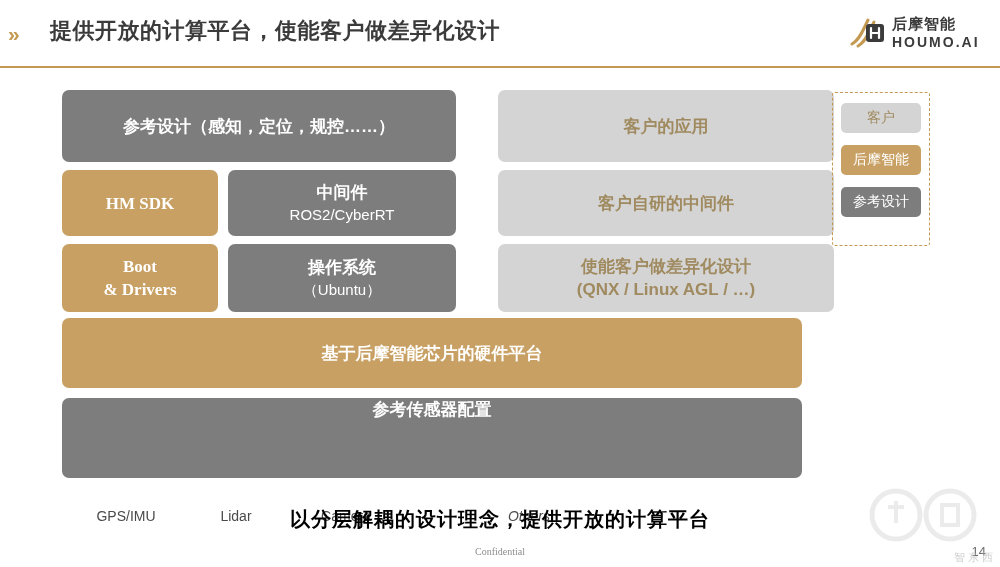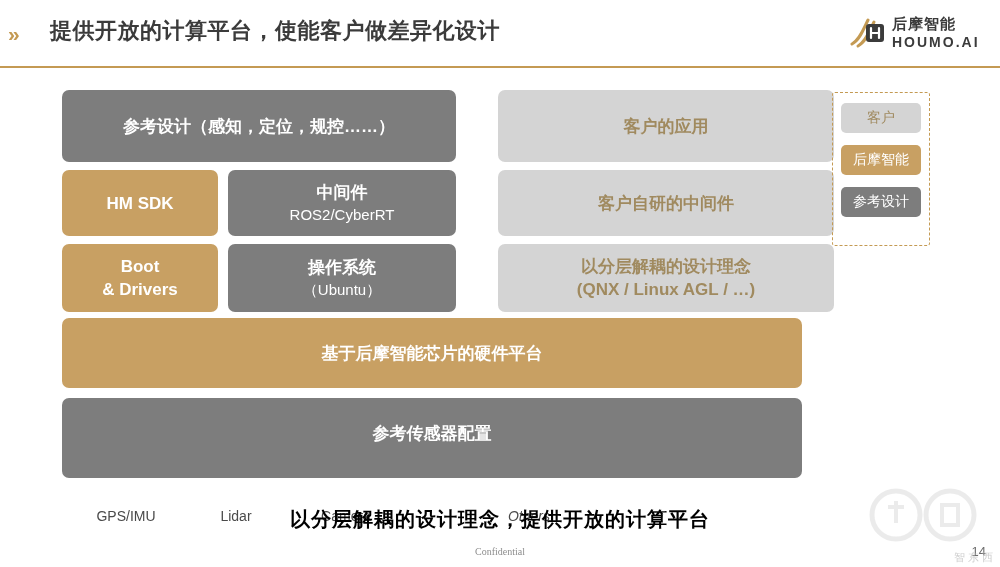--- a/index.html
+++ b/index.html
@@ -89,21 +89,21 @@
     display: flex;
     flex-direction: column;
     align-items: center;
     justify-content: center;
     text-align: center;
     color: #ffffff;
     box-sizing: border-box;
   }
   .gray    { background: #7d7d7d; }
   .lgray   { background: #d4d4d4; color: #a08a5f; margin-left: 32px; }
-  .gold    { background: #c8a063; }
+  .gold    { background: #c8a063; font-family: Liberation Serif, serif; }
   .b-title { font-size: 17px; font-weight: bold; line-height: 23px; }
   .b-sub   { font-size: 15px; line-height: 21px; }
   .b-big   { font-size: 17px; font-weight: bold; }
 
   
   .sensor-wrap {
     position: absolute;
     display: flex;
     gap: 10px;
     left: 76px;
@@ -236,29 +236,29 @@
 
     <div class="box gold" style="left:62px; top:178px; width:156px; height:68px;">
       <div class="b-title">Boot</div>
       <div class="b-title">&amp; Drivers</div>
     </div>
     <div class="box gray" style="left:228px; top:178px; width:228px; height:68px;">
       <div class="b-title">操作系统</div>
       <div class="b-sub">（Ubuntu）</div>
     </div>
     <div class="box lgray" style="left:466px; top:178px; width:336px; height:68px;">
-      <div class="b-title">以分层解耦的设计理念</div>
+      <div class="b-title">使能客户做差异化设计</div>
       <div class="b-title">(QNX / Linux AGL / …)</div>
     </div>
 
     <div class="box gold" style="left:62px; top:252px; width:740px; height:70px;">
       <div class="b-big">基于后摩智能芯片的硬件平台</div>
     </div>
 
-    <div class="box gray" style="left:62px; top:332px; width:740px; height:80px; justify-content:flex-start; padding-top:24px;">
+    <div class="box gray" style="left:62px; top:332px; width:740px; height:80px; justify-content:flex-start; padding-top:0;">
       <div class="b-title">参考传感器配置</div>
     </div>
     <div class="sensor-wrap">
       <div class="sensor" style="width:100px;">GPS/IMU</div>
       <div class="sensor" style="width:100px;">Lidar</div>
       <div class="sensor" style="width:100px;">Camera</div>
       <div class="sensor" style="width:246px;font-style:italic;">Others</div>
     </div>
 
     <div class="legend">

